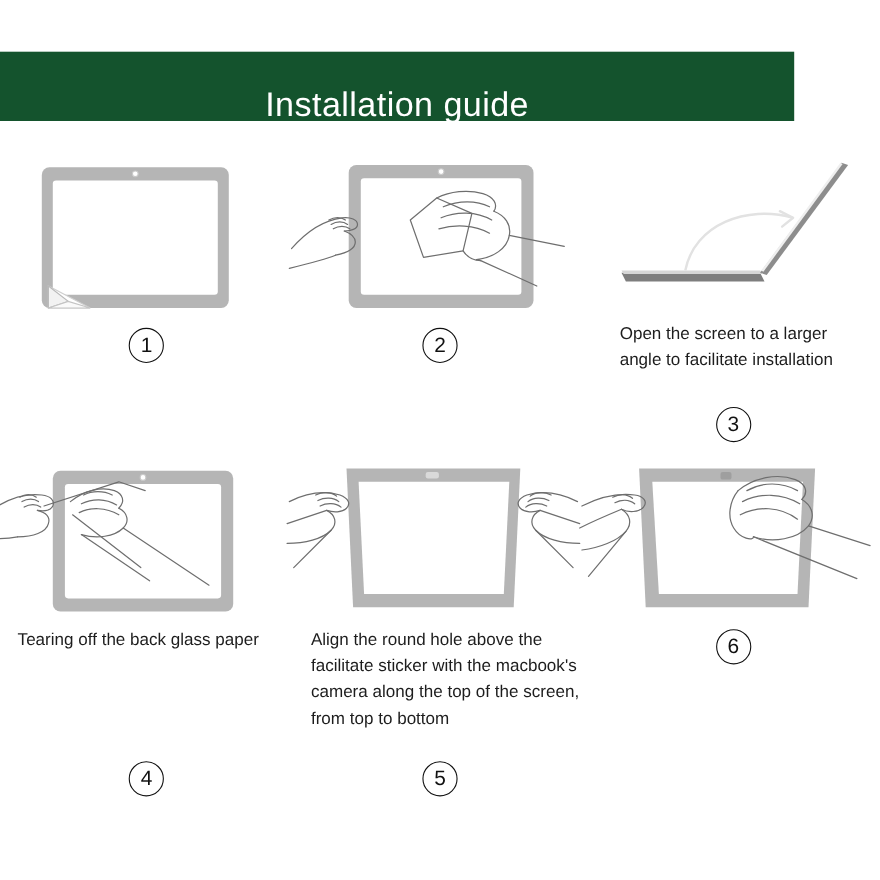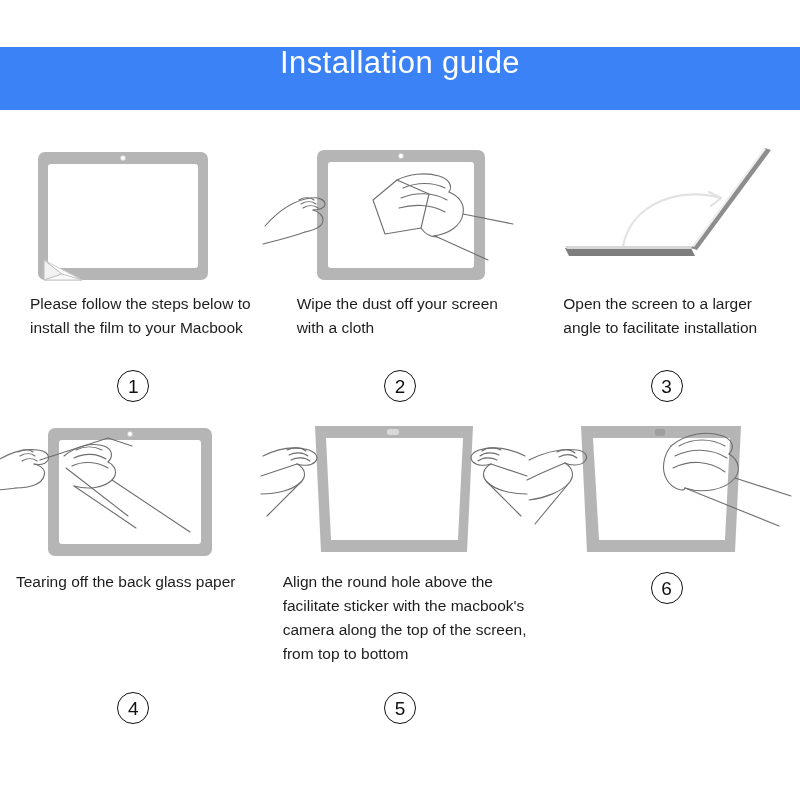--- a/index.html
+++ b/index.html
@@ -16,25 +16,25 @@
     font-family: "Liberation Sans", sans-serif;
     color: #1a1a1a;
     -webkit-font-smoothing: antialiased;
   }
 
   
   .header-bar {
     position: absolute;
     left: 0;
     top: 47px;
-    width: 800px;
+    width: 722px;
     height: 63px;
-    background: #3b82f6;
-    display: flex;
-    align-items: flex-start;
+    background: #14532d;
+    display: flex;
+    align-items: flex-end;
     justify-content: center;
   }
   .header-title {
     color: #ffffff;
     font-size: 31px;
     font-weight: 400;
     letter-spacing: 0.4px;
     line-height: 1;
   }
 
@@ -123,21 +123,20 @@
           <rect x="24" y="10" width="170" height="128" rx="7" ry="7" fill="#b5b5b5"></rect>
           <rect x="34" y="22" width="150" height="104" rx="3" ry="3" fill="#ffffff"></rect>
 
           <circle cx="109" cy="16" r="2.6" fill="#ffffff" stroke="#c9c9c9" stroke-width="1"></circle>
 
           <path d="M30 118 L30 138 L68 138 Z" fill="#ffffff" stroke="#cfcfcf" stroke-width="1"></path>
           <path d="M30 118 L48 132 L30 138 Z" fill="#f2f2f2" stroke="#b9b9b9" stroke-width="1"></path>
           <path d="M30 138 L68 138 L48 132 Z" fill="#fafafa" stroke="#c4c4c4" stroke-width="1"></path>
         </svg>
       </div>
-      <div class="step-caption">Please follow the steps below to install the film to your Macbook</div>
       <div class="badge-row">
         <div class="step-badge">1</div>
       </div>
     </div>
 
     <div class="step-cell cell-2">
       <div class="illus">
         <svg width="266" height="150" viewBox="0 0 266 150">
           <rect x="44" y="8" width="168" height="130" rx="7" ry="7" fill="#b5b5b5"></rect>
           <rect x="55" y="20" width="146" height="106" rx="3" ry="3" fill="#ffffff"></rect>
@@ -157,21 +156,20 @@
             <path d="M130 46 C 144 40, 160 40, 172 46"></path>
             <path d="M128 56 C 142 50, 160 50, 174 58"></path>
             <path d="M126 66 C 140 62, 158 62, 172 70"></path>
             <path d="M176 50 C 186 54, 192 62, 190 72 C 188 84, 176 92, 160 94"></path>
             <path d="M148 86 C 152 92, 158 95, 164 95"></path>
             <path d="M190 72 L240 82"></path>
             <path d="M162 94 L215 118"></path>
           </g>
         </svg>
       </div>
-      <div class="step-caption">Wipe the dust off your screen with a cloth</div>
       <div class="badge-row">
         <div class="step-badge">2</div>
       </div>
     </div>
 
     <div class="step-cell cell-3">
       <div class="illus">
         <svg width="266" height="150" viewBox="0 0 266 150">
 
           <path d="M20 106 L146 106 L150 114 L24 114 Z" fill="#7e7e7e"></path>

